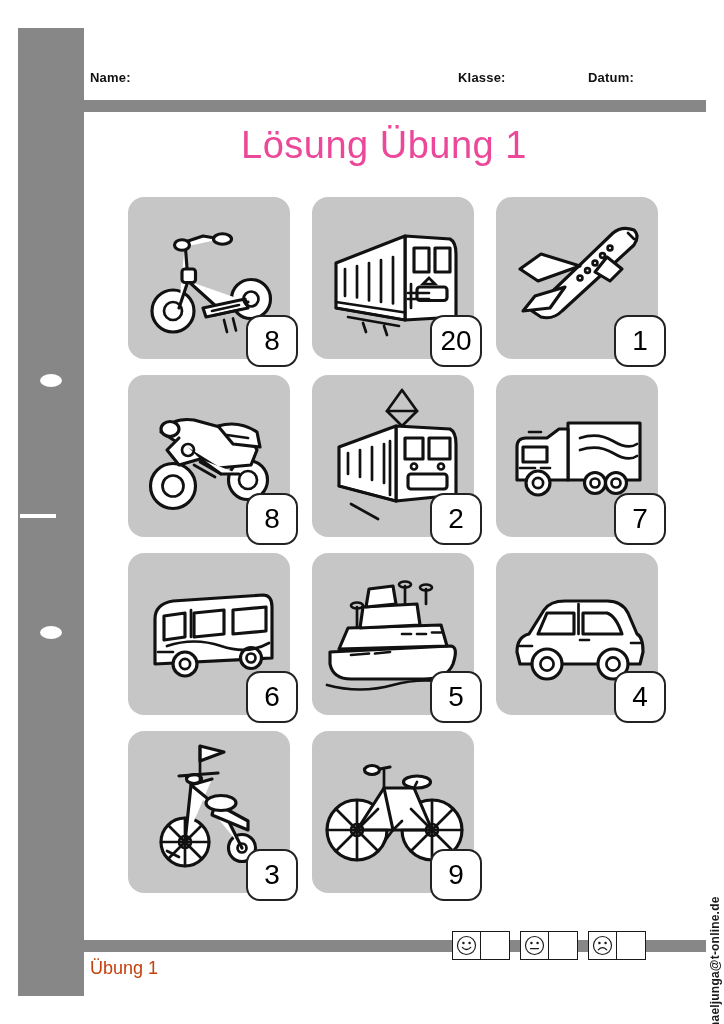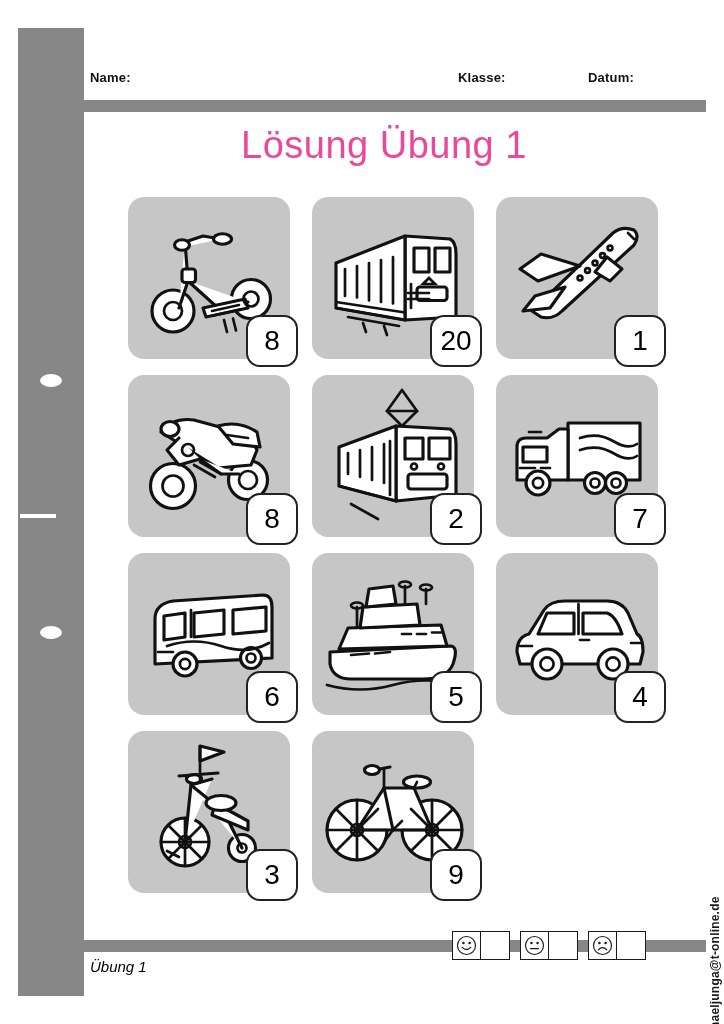--- a/index.html
+++ b/index.html
@@ -183,23 +183,22 @@
     box-sizing: border-box;
   }
   .rating-face { display: flex; align-items: center; justify-content: center; }
   .rating-box { border-left: none; }
   .rating-face svg { width: 23px; height: 23px; display: block; }
 
   #footer-label {
     position: absolute;
     left: 90px;
     top: 958px;
-    font-size: 15px;
-    color: #000000;
-    font-style: italic;
+    font-size: 18px;
+    color: #c2410c;
   }
 </style>
 </head>
 <body>
 
 <div id="page">
 
   <div id="binder-strip">
     <div class="punch-hole" id="punch-hole-top"></div>
     <div id="center-mark"></div>

